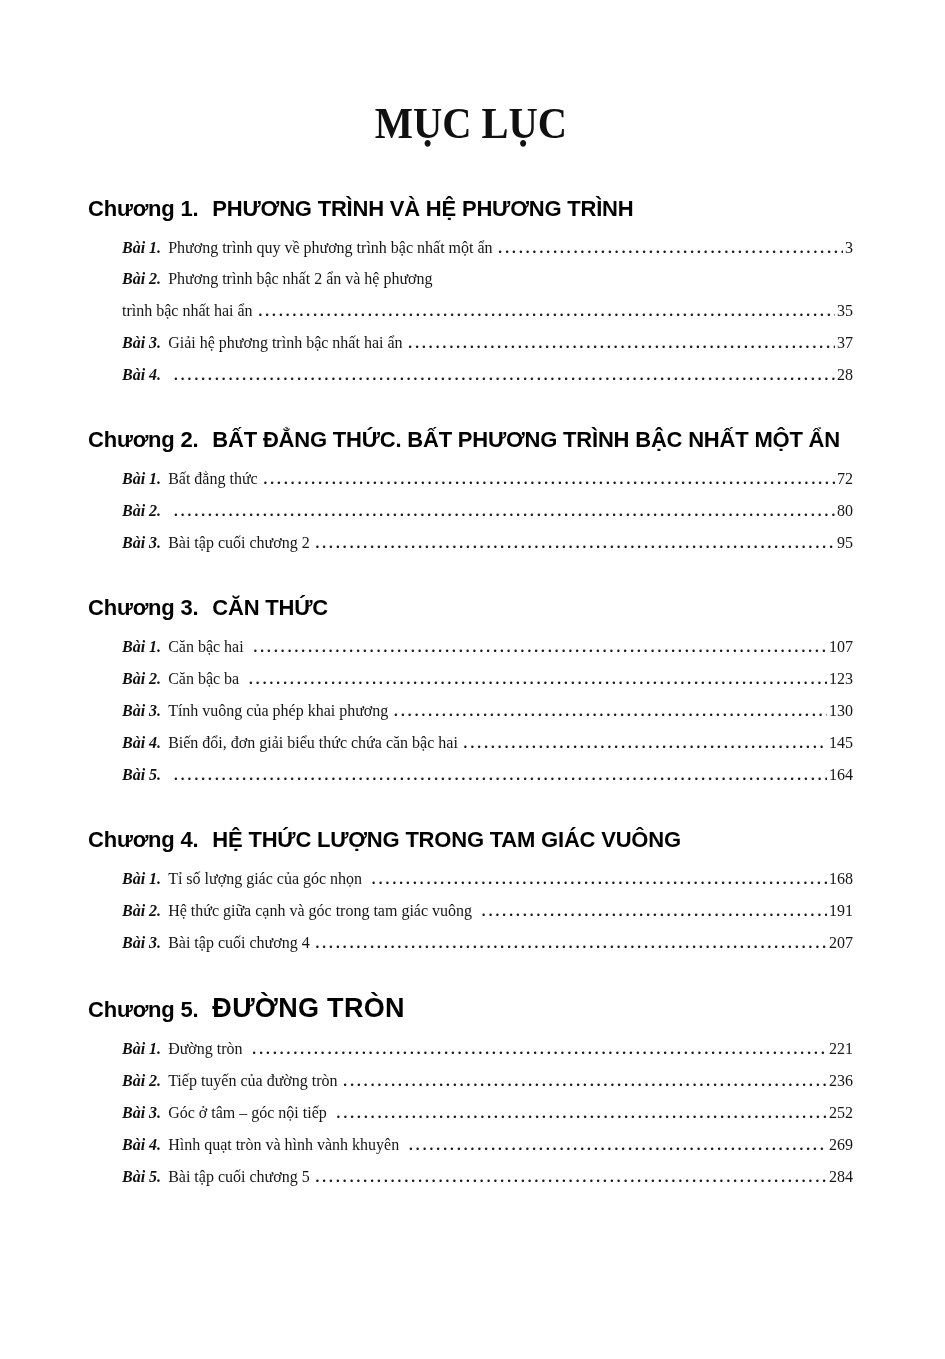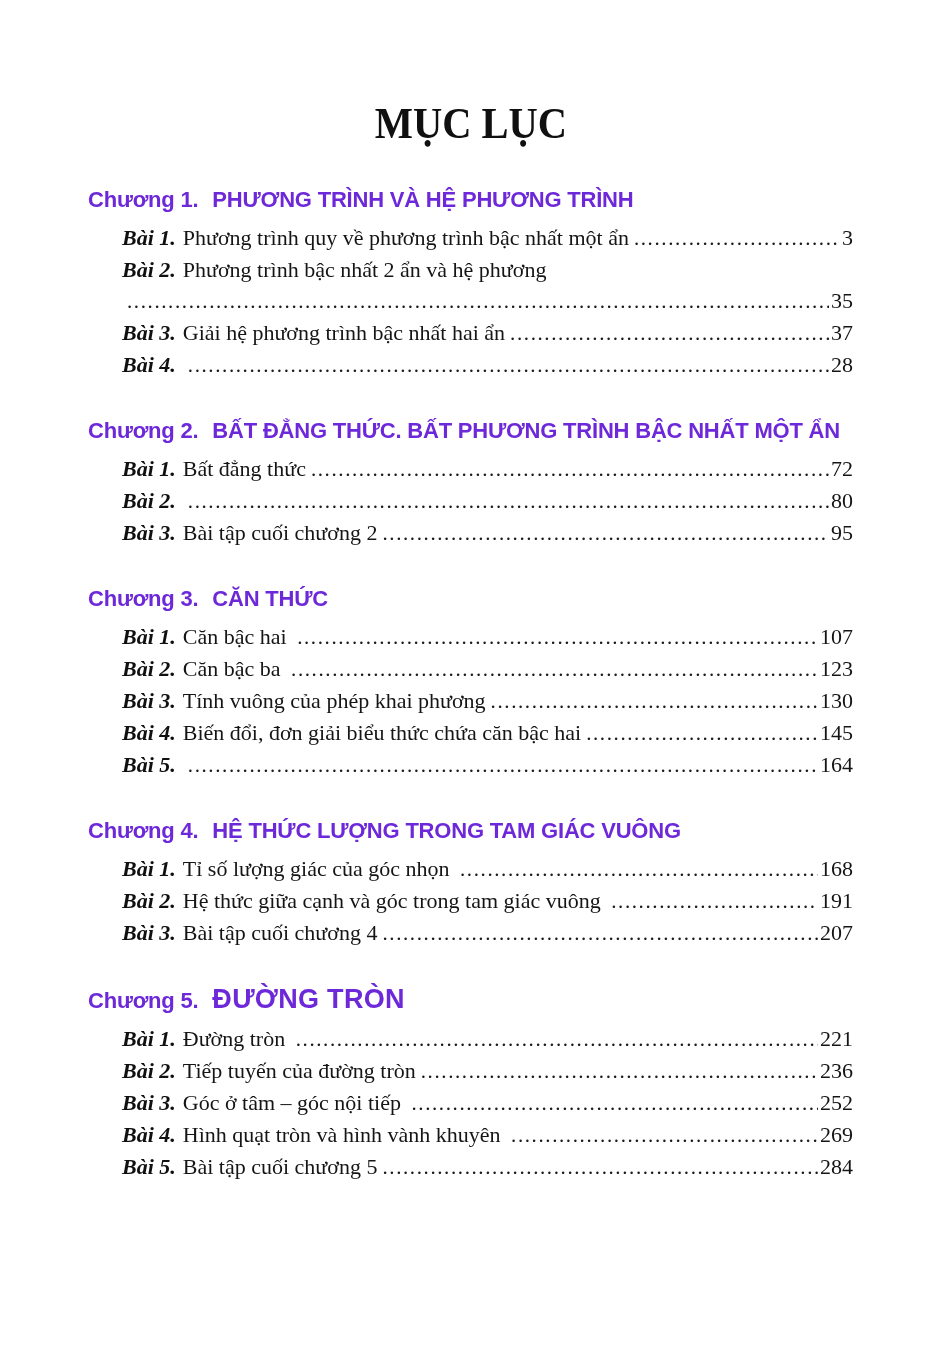--- a/index.html
+++ b/index.html
@@ -12,47 +12,47 @@
     color: #151515;
   }
   .page {
     width: 100%;
     height: 100%;
     padding: 98px 92px 0 88px;
     background: #ffffff;
   }
   .doc-title {
     text-align: center;
-    margin-bottom: 36px;
+    margin-bottom: 45px;
   }
   .doc-title .title-text {
     display: inline-block;
     font-family: "Liberation Serif", serif;
     font-weight: bold;
     font-size: 45px;
     line-height: 50px;
     letter-spacing: 0px;
     color: #101010;
     transform: scaleX(0.90);
   }
   .chapter { margin-top: 34px; }
   .chapter:first-child { margin-top: 0; }
   .chapter-heading {
     font-family: "Liberation Sans", sans-serif;
     font-weight: 700;
     font-size: 22px;
     line-height: 32px;
     letter-spacing: -0.2px;
-    color: #6d28d9;
+    color: #000000;
     margin-bottom: 6px;
   }
   .ch-label { margin-right: 8px; }
   .ch-title.big { font-size: 27px; letter-spacing: 0.3px; }
   .entries { padding-left: 34px; }
-  .entry { font-size: 22px; line-height: 31px; color: #151515; }
+  .entry { font-size: 16px; line-height: 31px; color: #151515; }
   .entry .line { display: flex; align-items: baseline; }
   .entry-label {
     font-weight: bold;
     font-style: italic;
     margin-right: 7px;
     white-space: pre;
     color: #101010;
   }
   .entry-text { white-space: pre; }
   .leader {
@@ -92,20 +92,21 @@
 
   </div>
 
   <div class="entry wrapped">
     <div class="line first">
       <span class="entry-label">Bài 2.</span>
       <span class="entry-text">Phương trình bậc nhất 2 ẩn và hệ phương</span>
 
     </div>
     <div class="line cont">
+      <span class="entry-text">trình bậc nhất hai ẩn</span>
       <span class="leader"></span>
       <span class="entry-page">35</span>
     </div>
   </div>
 
   <div class="entry">
     <div class="line first">
       <span class="entry-label">Bài 3.</span>
       <span class="entry-text">Giải hệ phương trình bậc nhất hai ẩn</span>
       <span class="leader"></span>

